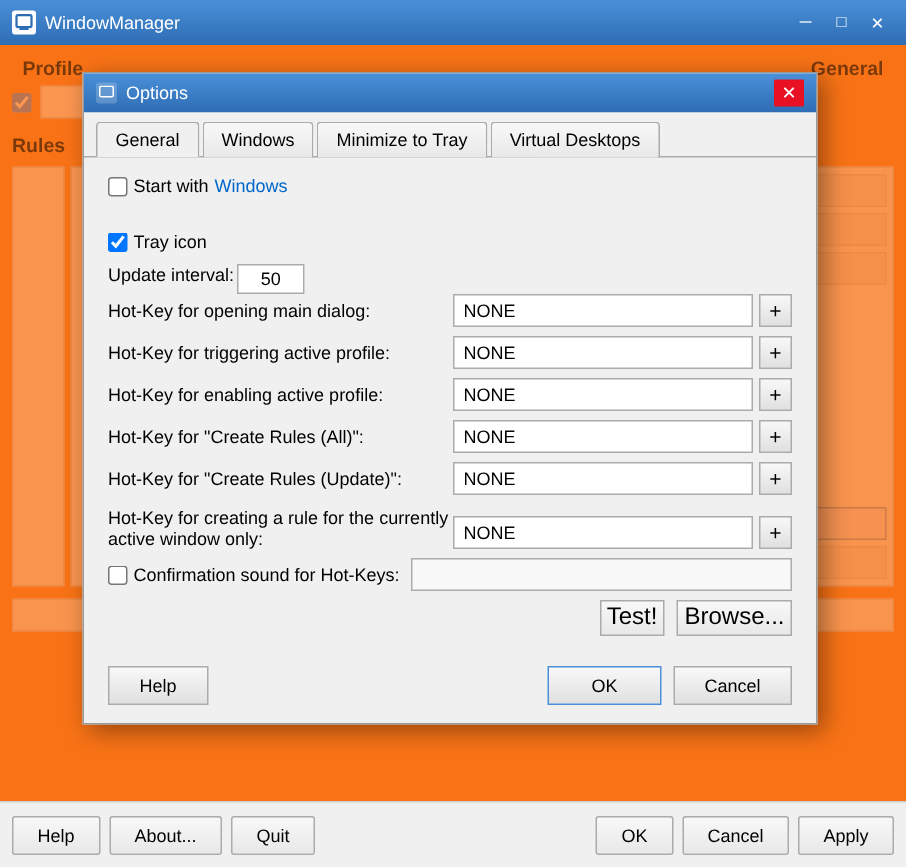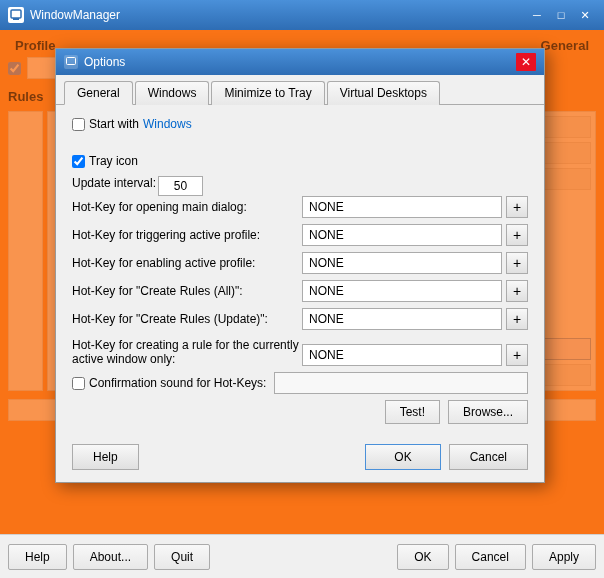--- a/index.html
+++ b/index.html
@@ -266,25 +266,25 @@
 
     .browse-row {
       display: flex;
       align-items: center;
       justify-content: flex-end;
       gap: 8px;
       margin-top: 4px;
     }
     .browse-btn {
       height: 24px;
-      padding: 0 14px;
+      padding: 0 4px;
       border: 1px solid #ababab;
       background: linear-gradient(to bottom, #f8f8f8, #e8e8e8);
       cursor: pointer;
-      font-size: 12px;
+      font-size: 16px;
     }
 
     
     .dialog-footer {
       padding: 8px 16px 12px;
       display: flex;
       justify-content: flex-end;
       gap: 8px;
     }
     .dialog-btn {

